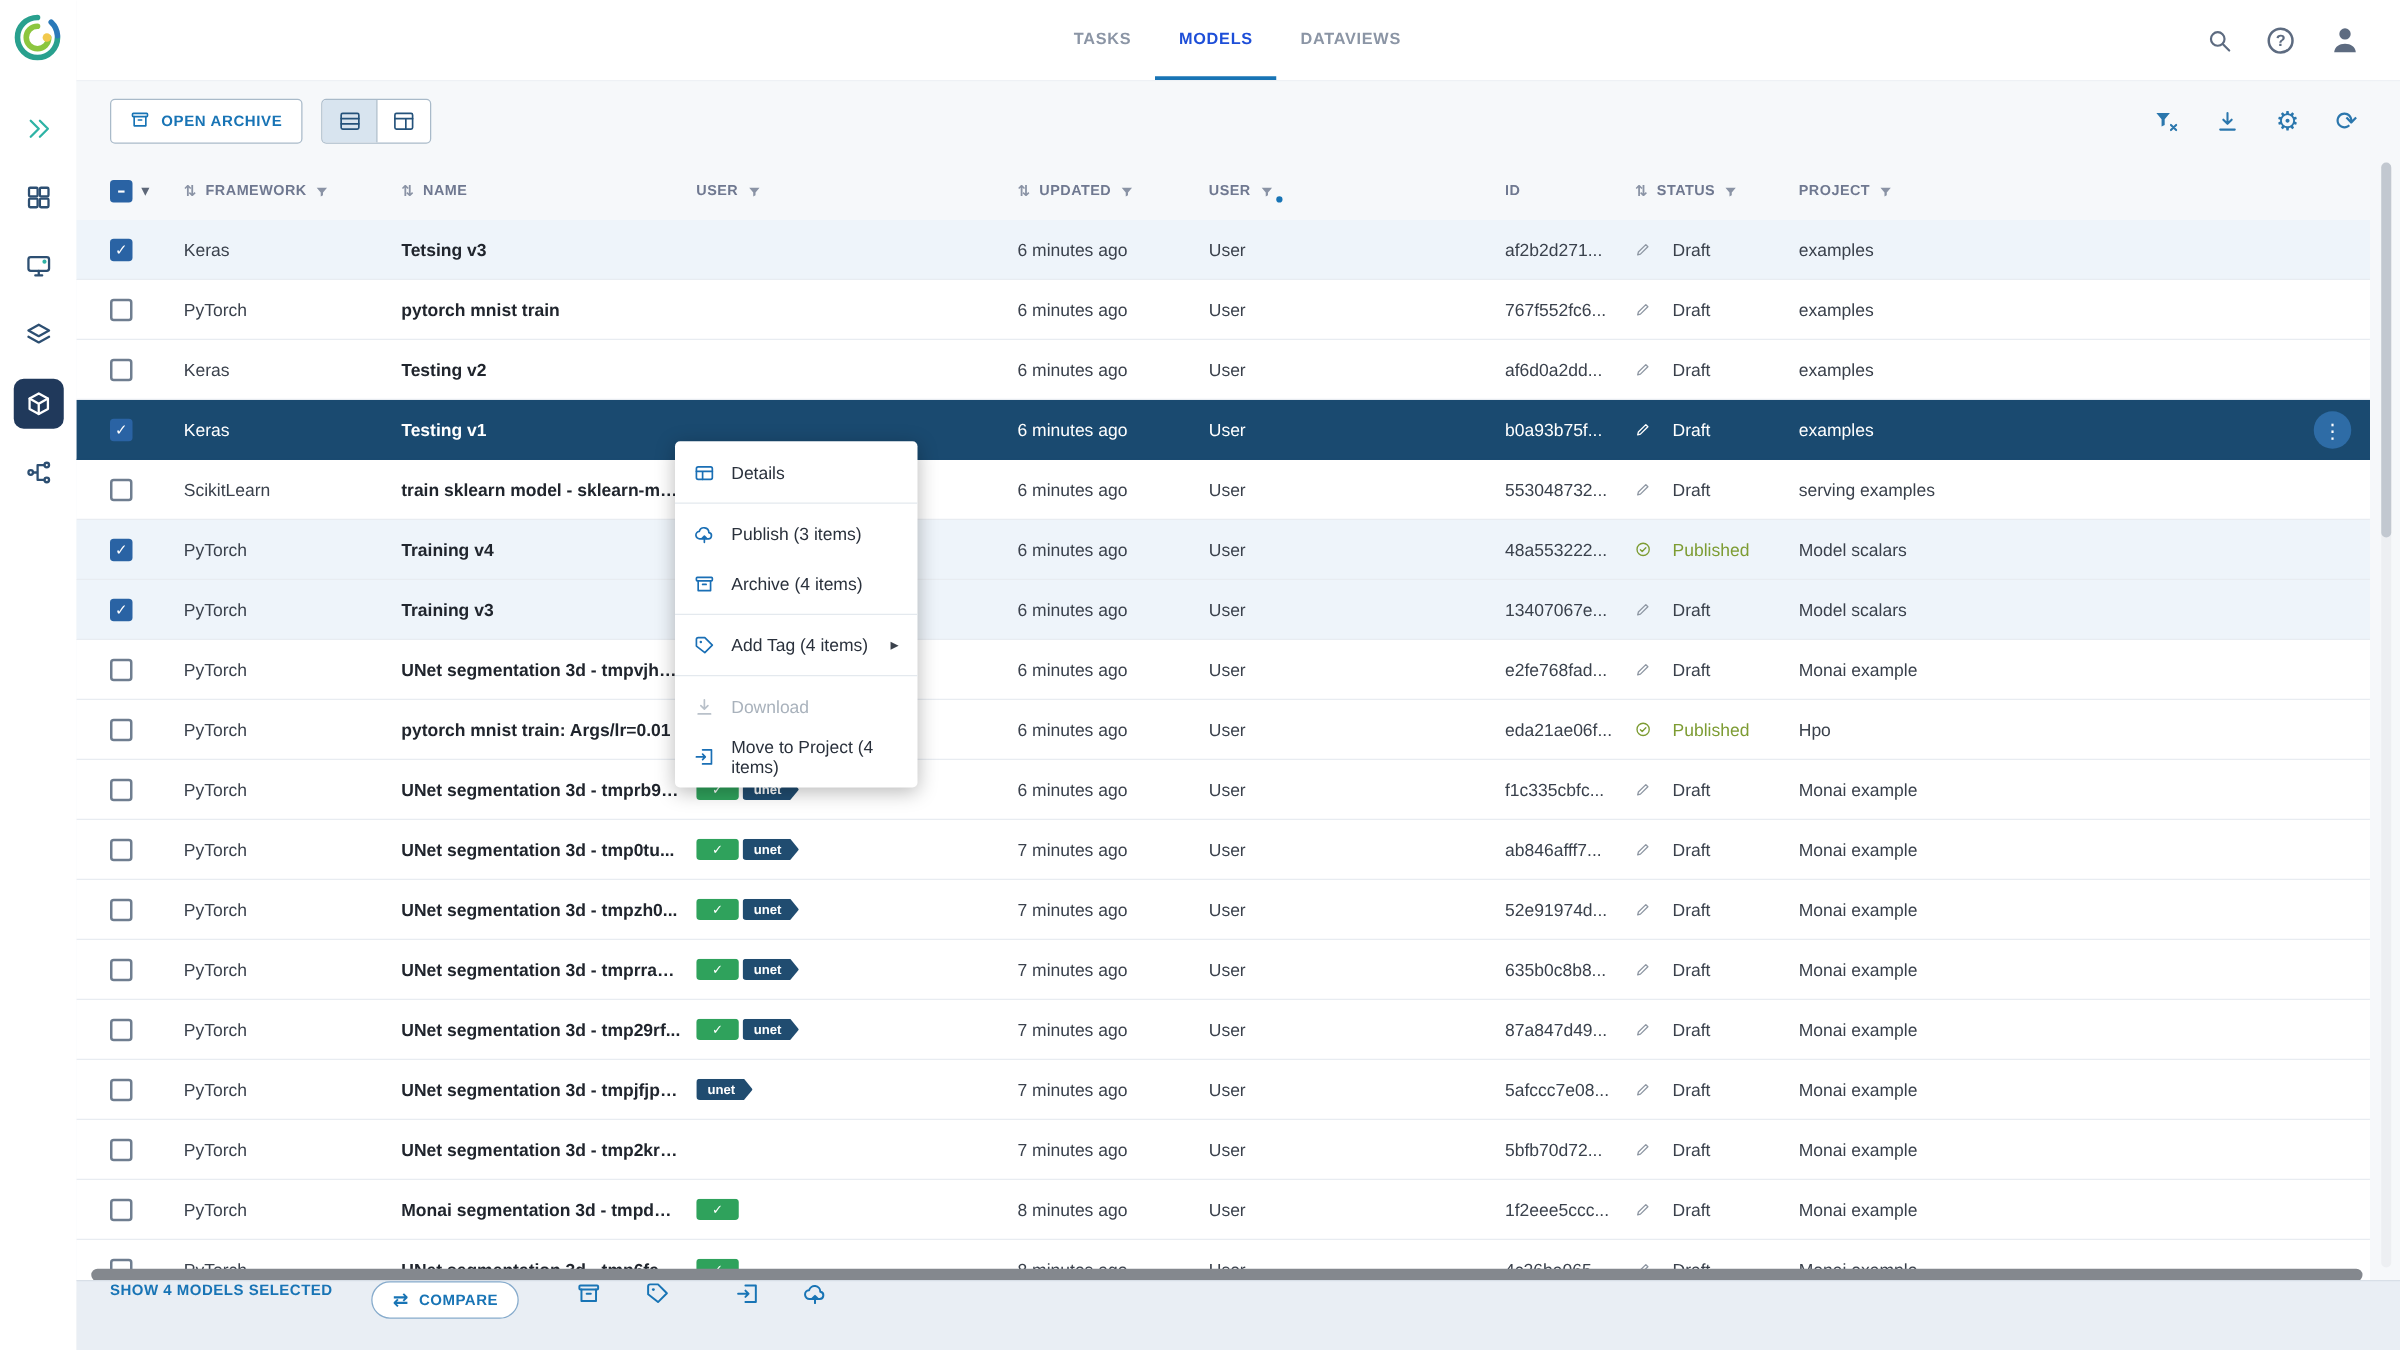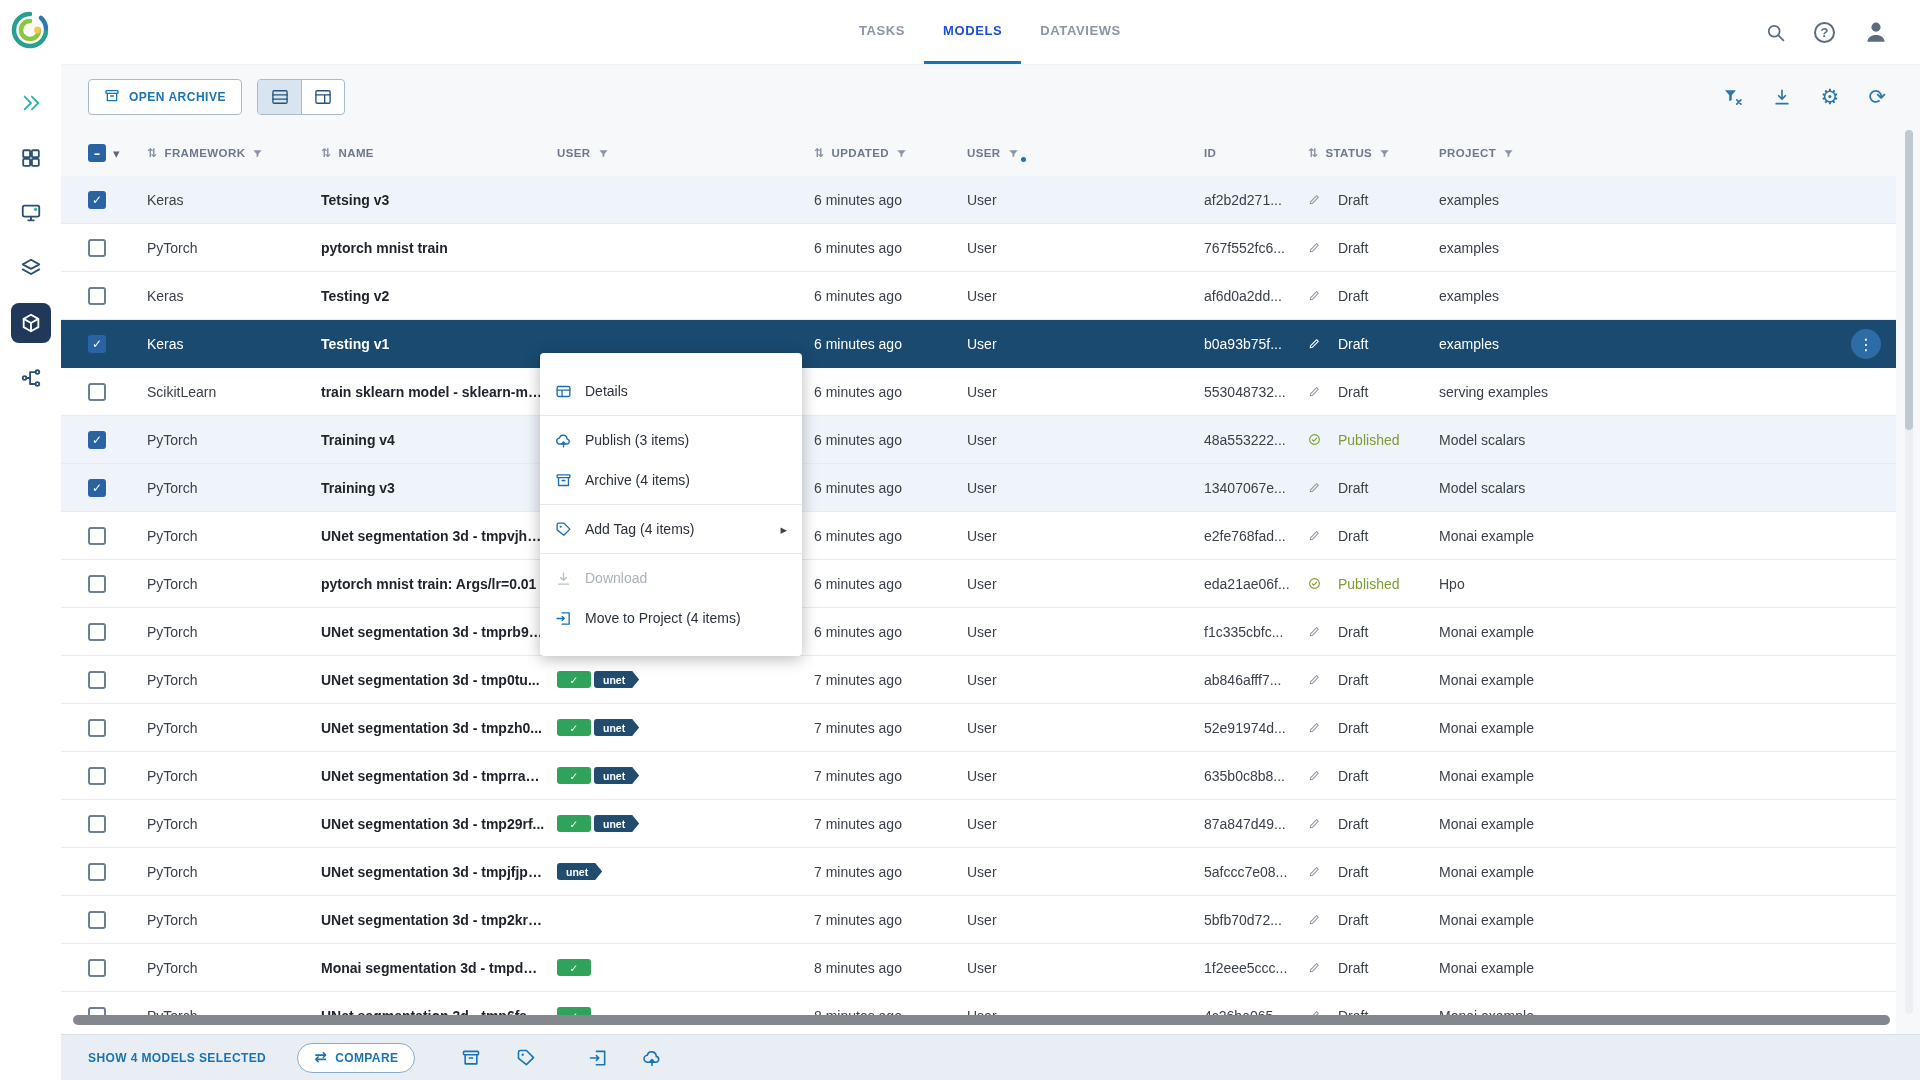--- a/index.html
+++ b/index.html
@@ -68,33 +68,33 @@
 .cb.checked,.cb.ind{background:#2a63a4;color:#fff}
 .cb.ind{font-weight:700;font-size:13px}
 .dots-btn{position:absolute;right:15px;top:9px;width:30px;height:30px;border-radius:50%;background:#2e6ca6;color:#fff;display:flex;align-items:center;justify-content:center;font-size:16px;cursor:pointer}
 
 
 .hscroll{position:absolute;left:12px;right:30px;top:951px;height:10px;border-radius:5px;background:#84888e;z-index:8;cursor:grab}
 .vtrack{position:absolute;right:7px;top:66px;height:884px;width:8px;background:#edeff2;border-radius:4px}
 .vthumb{width:8px;height:300px;background:#c2c8d0;border-radius:4px;cursor:grab}
 
 
-.footer{position:absolute;left:0;right:0;bottom:0;height:46px;background:#e9eef4;border-top:1px solid #d8dfe7;display:flex;align-items:center;z-index:9}
+.footer{position:absolute;left:0;right:0;bottom:0;height:56px;background:#e9eef4;border-top:1px solid #d8dfe7;display:flex;align-items:flex-start;z-index:9}
 .sel-label{margin-left:27px;font-size:12px;font-weight:700;letter-spacing:.4px;color:#1874b5;cursor:pointer}
 .compare-btn{margin-left:31px;height:30px;border:1px solid #86abcc;border-radius:15px;background:#fff;color:#1874b5;display:flex;align-items:center;gap:8px;padding:0 16px;font-size:12px;font-weight:700;letter-spacing:.4px}
 .cmp-ic{font-size:15px;line-height:1}
 .f-icons{display:flex;align-items:center;color:#1874b5}
 .f-btn{display:flex;align-items:center;cursor:pointer}
 .f-btn:nth-child(1){margin-left:46px}
 .f-btn:nth-child(2){margin-left:35px}
 .f-btn:nth-child(3){margin-left:52px}
 .f-btn:nth-child(4){margin-left:34px}
 
 
-.ctx{position:fixed;left:540px;top:353px;width:262px;background:#fff;border-radius:4px;box-shadow:0 3px 16px rgba(0,0,0,.28);z-index:30;padding:18px 0}
+.ctx{position:fixed;left:540px;top:353px;width:194px;background:#fff;border-radius:4px;box-shadow:0 3px 16px rgba(0,0,0,.28);z-index:30;padding:5px 0}
 .mi{height:40px;display:flex;align-items:center;gap:13px;padding:0 15px;font-size:14px;color:#2a313c;cursor:pointer}
 .mi .mic{color:#1a6fb5;display:flex}
 .mi.disabled{color:#a9b2bc;cursor:default}
 .mi.disabled .mic{color:#b9c1ca}
 .mi .sub{margin-left:auto;color:#3a414c;font-size:13px}
 .mdiv{height:1px;background:#e4e9ee;margin:4px 0}
 </style>
 </head>
 <body>
 

